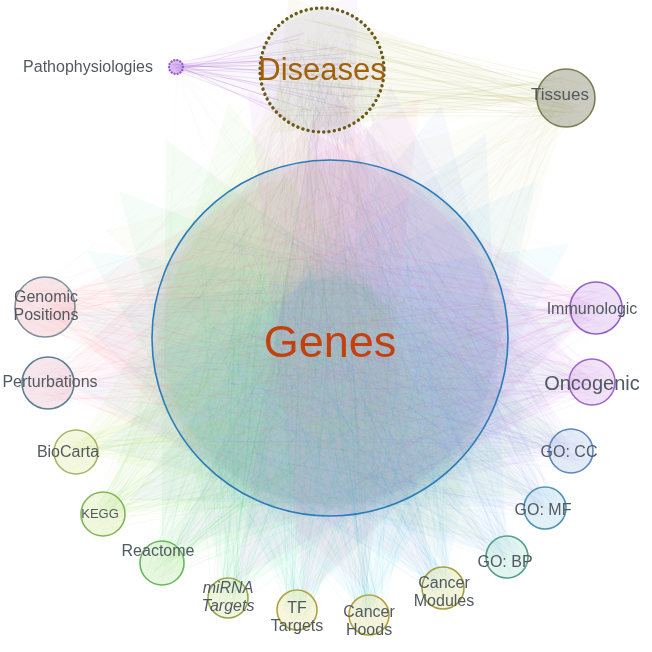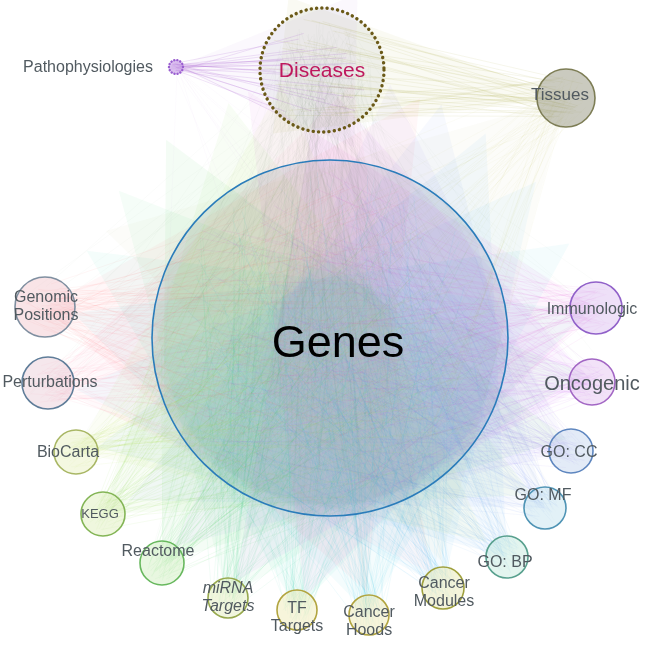--- a/index.html
+++ b/index.html
@@ -1157,32 +1157,32 @@
         <circle cx="369" cy="615" r="20" fill="rgba(238,230,172,0.45)" stroke="#b1a43f" stroke-width="1.6"></circle>
         <circle cx="443" cy="588" r="21" fill="rgba(230,230,172,0.45)" stroke="#9fa03d" stroke-width="1.6"></circle>
         <circle cx="507" cy="557" r="21" fill="rgba(184,230,216,0.4)" stroke="#58a08e" stroke-width="1.6"></circle>
         <circle cx="545" cy="508" r="21" fill="rgba(182,220,236,0.4)" stroke="#4f94b5" stroke-width="1.6"></circle>
         <circle cx="571" cy="451" r="22" fill="rgba(186,206,236,0.4)" stroke="#5e86bf" stroke-width="1.6"></circle>
         <circle cx="592" cy="382" r="23" fill="rgba(222,182,238,0.4)" stroke="#a266c4" stroke-width="1.6"></circle>
         <circle cx="596" cy="308" r="26" fill="rgba(212,178,238,0.4)" stroke="#9161c9" stroke-width="1.6"></circle>
       </g>
     </svg>
   <div id="labels">
-      <div class="node-label" style="left: 330px; top: 342px; font-size: 45px; white-space: nowrap; color: #000000; margin-left: 8px;">Genes</div>
-      <div class="node-label" style="left: 322px; top: 70px; font-size: 21px; white-space: nowrap; color: #be185d;">Diseases</div>
+      <div class="node-label" style="left: 330px; top: 342px; font-size: 45px; white-space: nowrap; color: #c2410c;">Genes</div>
+      <div class="node-label" style="left: 322px; top: 70px; font-size: 31px; white-space: nowrap; color: #a16207;">Diseases</div>
       <div class="node-label" style="left: 88px; top: 67px; font-size: 16px; white-space: nowrap;">Pathophysiologies</div>
       <div class="node-label" style="left: 560px; top: 95px; font-size: 17px; white-space: nowrap;">Tissues</div>
       <div class="node-label" style="left: 46px; top: 306px; font-size: 16px; width: 92px;">Genomic Positions</div>
       <div class="node-label" style="left: 50px; top: 382px; font-size: 16px; white-space: nowrap;">Perturbations</div>
       <div class="node-label" style="left: 68px; top: 452px; font-size: 16px; white-space: nowrap; text-align: right;">BioCarta</div>
       <div class="node-label" style="left: 100px; top: 514px; font-size: 13px; white-space: nowrap;">KEGG</div>
       <div class="node-label" style="left: 158px; top: 551px; font-size: 16px; white-space: nowrap;">Reactome</div>
       <div class="node-label" style="left: 228px; top: 597px; font-size: 16px; width: 72px; font-style: italic;">miRNA Targets</div>
       <div class="node-label" style="left: 297px; top: 617px; font-size: 16px; width: 64px;">TF Targets</div>
       <div class="node-label" style="left: 369px; top: 621px; font-size: 16px; width: 74px;">Cancer Hoods</div>
       <div class="node-label" style="left: 444px; top: 592px; font-size: 16px; width: 84px;">Cancer Modules</div>
       <div class="node-label" style="left: 505px; top: 562px; font-size: 16px; white-space: nowrap;">GO: BP</div>
-      <div class="node-label" style="left: 543px; top: 495px; font-size: 16px; white-space: nowrap;">GO: MF</div>
+      <div class="node-label" style="left: 543px; top: 510px; font-size: 16px; white-space: nowrap;">GO: MF</div>
       <div class="node-label" style="left: 569px; top: 452px; font-size: 16px; white-space: nowrap;">GO: CC</div>
       <div class="node-label" style="left: 592px; top: 383px; font-size: 20px; white-space: nowrap;">Oncogenic</div>
       <div class="node-label" style="left: 592px; top: 309px; font-size: 16px; white-space: nowrap;">Immunologic</div>
     </div>
 </div>
 
 </body></html>

